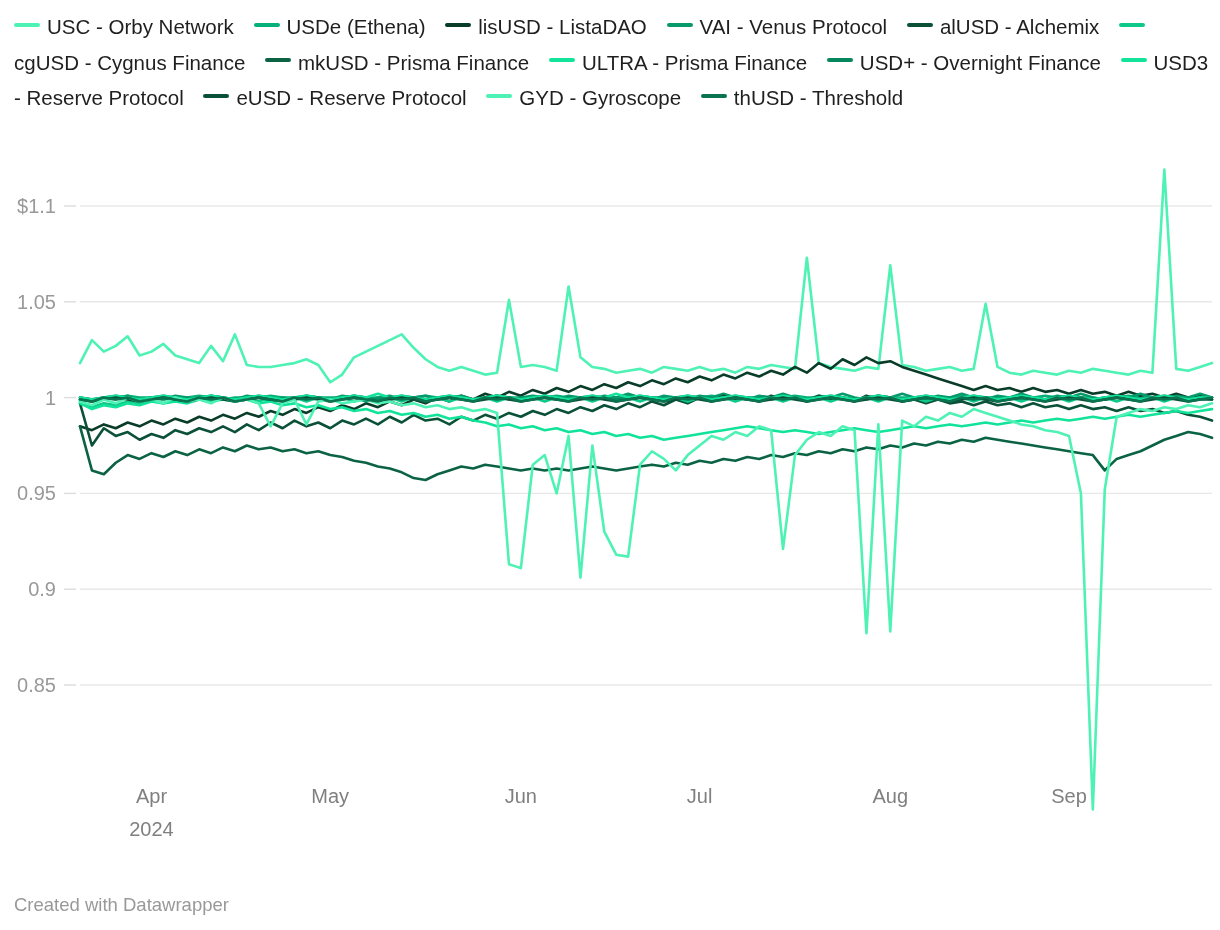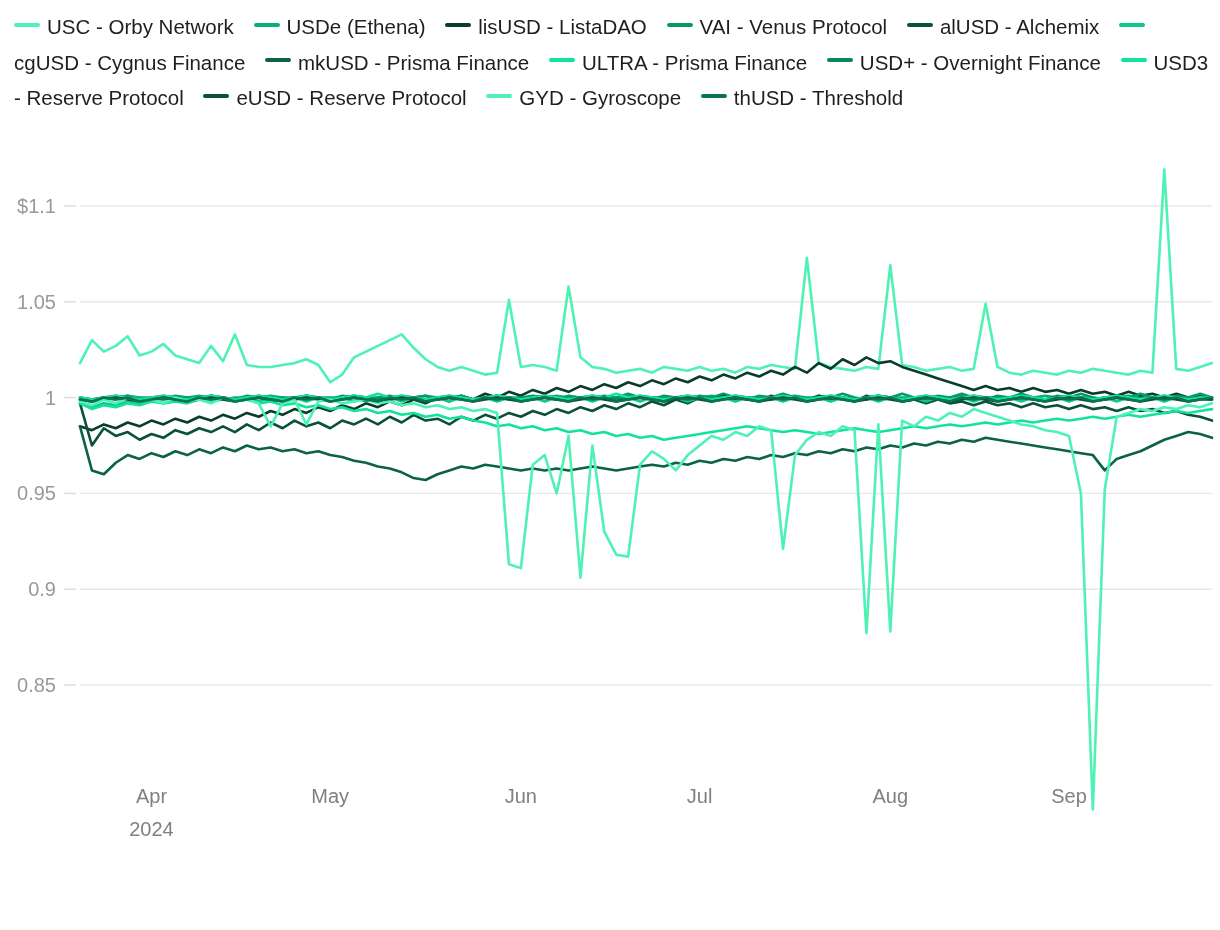--- a/index.html
+++ b/index.html
@@ -147,14 +147,15 @@
           <text x="151.49473684210528" y="678" class="xtick-sub">2024</text>
           <text x="330.2315789473684" y="645" class="xtick-label">May</text>
           <text x="520.8842105263158" y="645" class="xtick-label">Jun</text>
           <text x="699.621052631579" y="645" class="xtick-label">Jul</text>
           <text x="890.2736842105263" y="645" class="xtick-label">Aug</text>
           <text x="1069.0105263157895" y="645" class="xtick-label">Sep</text>
         </g>
     </svg>
   </div>
 
+  <div id="footer">Created with Datawrapper</div>
 
 </div>
 
 </body></html>

